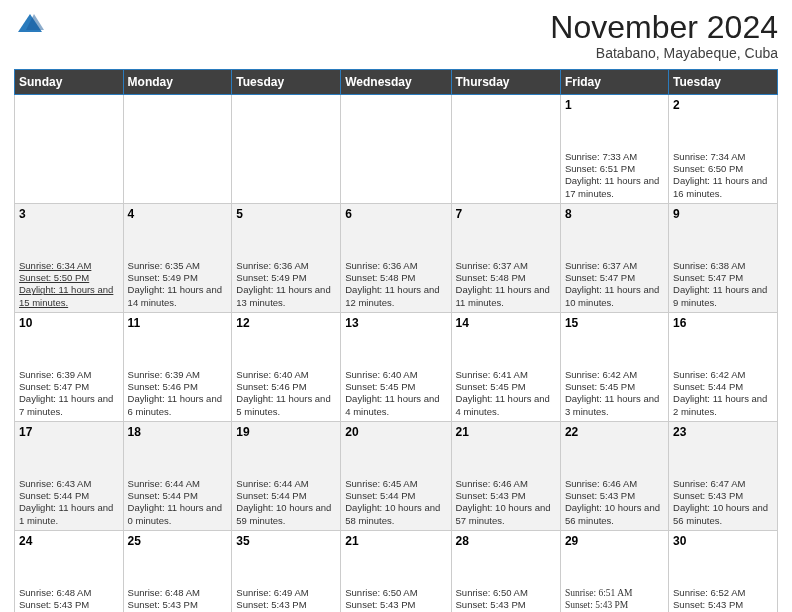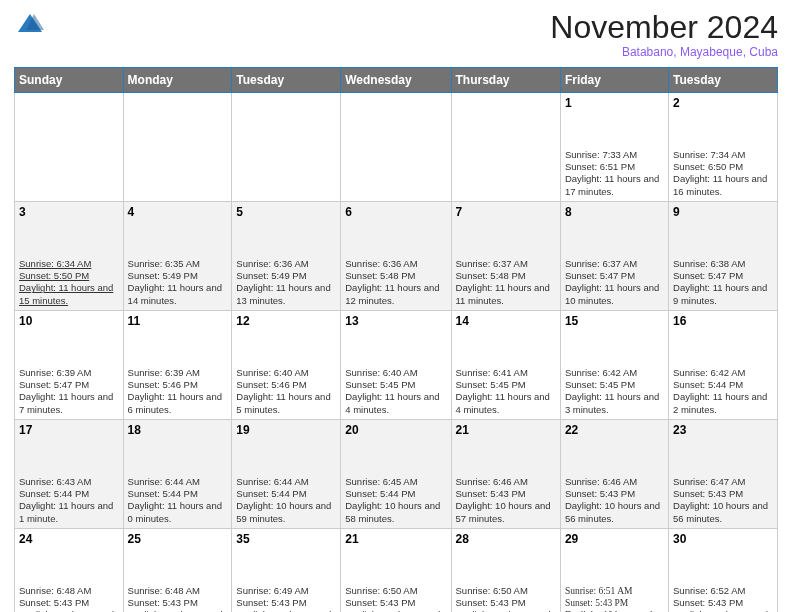--- a/index.html
+++ b/index.html
@@ -40,30 +40,30 @@
     .title-block {
       text-align: right;
     }
     .month-title {
       font-size: 32px;
       font-weight: normal;
       color: #222;
       line-height: 1.1;
     }
     .location {
-      font-size: 12px;
-      color: #8b5cf6;
+      font-size: 14px;
+      color: #404040;
     }
     table {
       width: 100%;
       border-collapse: collapse;
       font-size: 10px;
     }
     thead tr th {
-      background-color: #737373;
+      background-color: #404040;
       color: #fff;
       text-align: left;
       padding: 5px 4px;
       font-size: 12px;
       font-weight: bold;
       border: 1px solid #2a7bbd;
     }
     tbody tr td {
       vertical-align: top;
       border: 1px solid #ccc;

